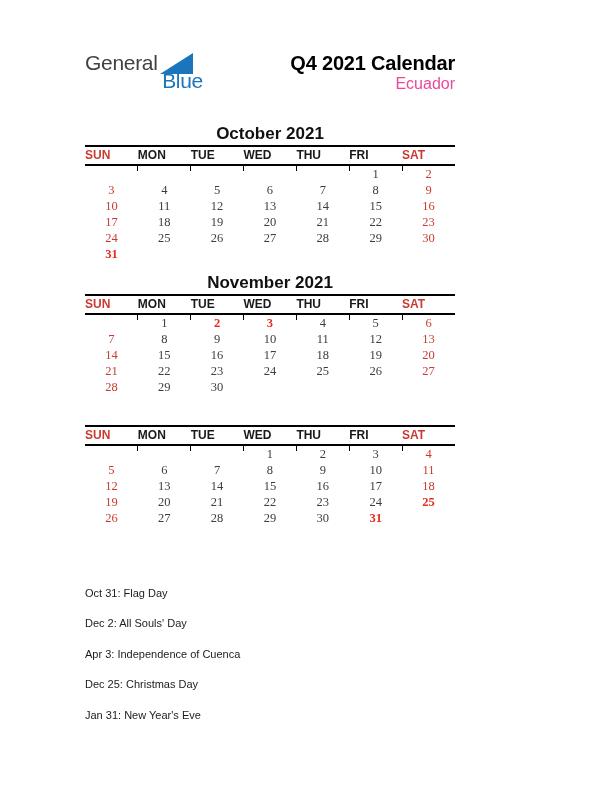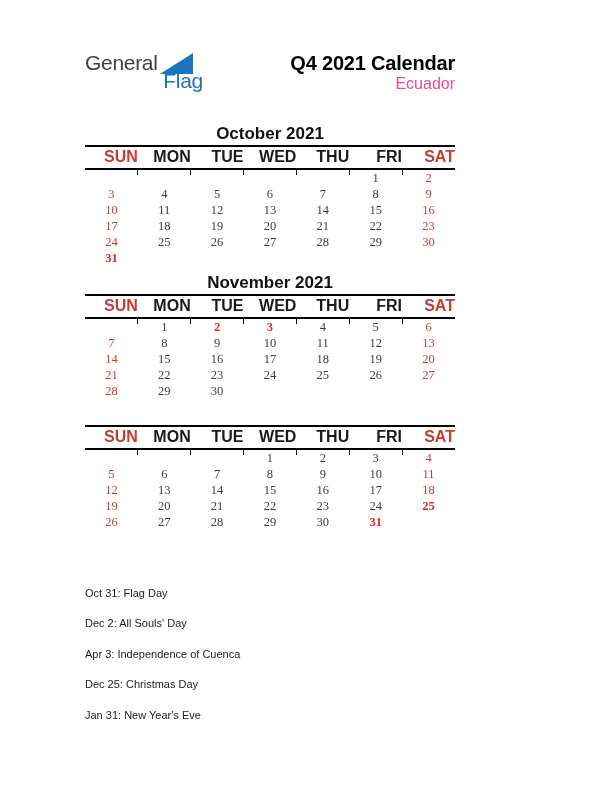--- a/index.html
+++ b/index.html
@@ -82,24 +82,24 @@
   }
   table.cal {
     width: 100%;
     border-collapse: collapse;
     table-layout: fixed;
   }
   table.cal thead th {
     position: relative;
     border-top: 2px solid #000000;
     border-bottom: 2px solid #000000;
-    font-size: 16px;
+    font-size: 12px;
     font-weight: bold;
     color: var(--header-black);
-    text-align: right;
+    text-align: left;
     height: 13px;
     padding: 1px 0 2px 0;
   }
   table.cal thead th:not(:last-child)::after {
     content: "";
     position: absolute;
     right: -0.5px;
     bottom: -7px;
     width: 1px;
     height: 5px;
@@ -136,21 +136,21 @@
   <div class="header">
     <div class="logo">
       <div class="logo-line1">
         <span class="logo-general">General</span>
         <span class="logo-tri">
           <svg width="33" height="21" viewBox="0 0 33 21" aria-hidden="true">
             <polygon points="0,21 33,0 33,21" fill="#1b75bc"></polygon>
           </svg>
         </span>
       </div>
-      <div class="logo-blue">Flag</div>
+      <div class="logo-blue">Blue</div>
     </div>
     <div class="titles">
       <div class="page-title">Q4 2021 Calendar</div>
       <div class="page-subtitle">Ecuador</div>
     </div>
   </div>
 
   <div class="months">
       <section class="month">
         <div class="month-title">October 2021</div>

